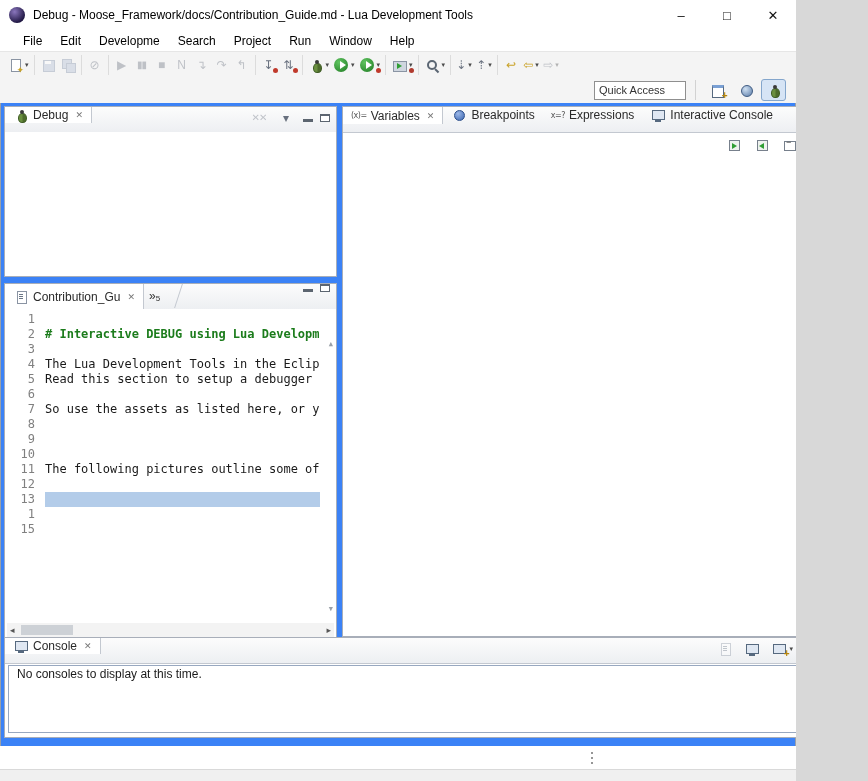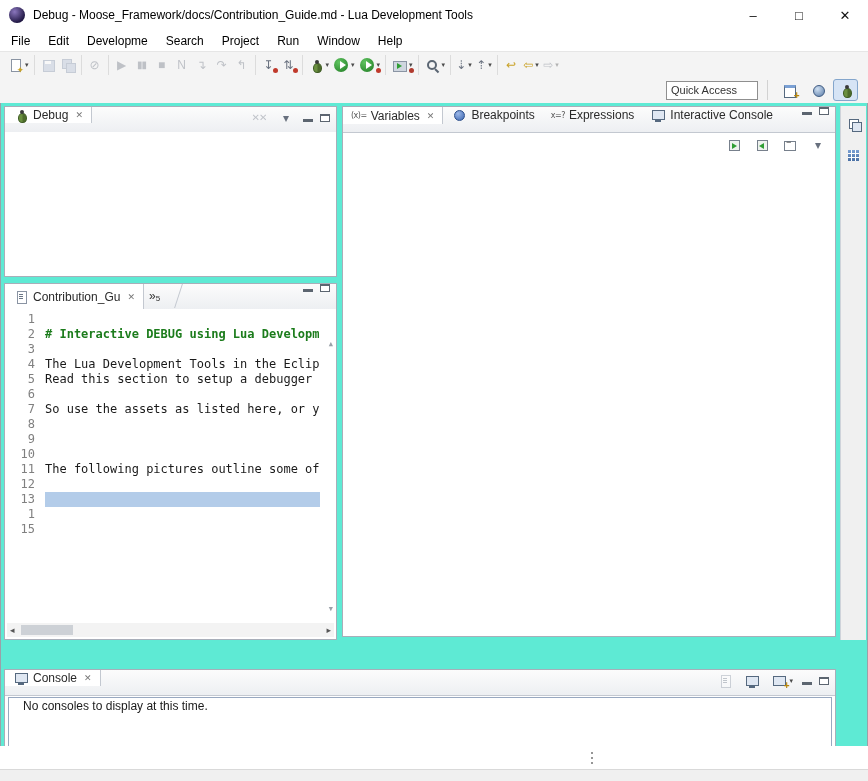--- a/index.html
+++ b/index.html
@@ -1,30 +1,30 @@
 <!DOCTYPE html>
 <html><head>
 <meta charset="utf-8">
 <style>
   html,body{margin:0;padding:0;background:#d8d8d8}
-  #app{position:relative;width:868px;height:781px;background:#5eead4;overflow:hidden;
+  #app{position:relative;width:796px;height:781px;background:#3b82f6;overflow:hidden;
        font-family:"Liberation Sans",sans-serif;font-size:12px;color:#1a1a1a;
        box-shadow:inset 0 0 0 1px #9aa0a8}
   button{font-family:inherit;cursor:default}
 
   
   .titlebar{position:absolute;left:0;top:0;right:0;height:30px;background:#fff;display:flex;align-items:center;padding-left:9px;box-sizing:border-box}
   .app-icon{width:16px;height:16px;border-radius:50%;flex:none;margin-right:8px;
             background:radial-gradient(circle at 35% 30%,#8a76bd,#18103a 78%)}
   .title-text{font-size:12px;color:#000;white-space:nowrap}
   .win-controls{margin-left:auto;display:flex;height:30px}
   .win-btn{width:46px;display:flex;align-items:center;justify-content:center;font-size:13px;color:#111;background:none;border:none}
 
   
-  .menubar{position:absolute;left:0;top:30px;right:0;height:21px;background:#fff;display:flex;align-items:center;padding-left:2px}
+  .menubar{position:absolute;left:0;top:30px;right:0;height:21px;background:#fff;display:flex;align-items:center;padding-left:14px}
   .menu-item{padding:2px 9px;font-size:12px;color:#000;background:none;border:none}
 
   
   .toolbar1{position:absolute;left:0;top:51px;right:0;height:26px;background:#f4f4f4;border-top:1px solid #e6e6e6;
             display:flex;align-items:center;padding-left:5px;box-sizing:border-box}
   .tb-btn{height:22px;min-width:20px;display:flex;align-items:center;justify-content:center;gap:1px;
           background:none;border:none;padding:0 2px;position:relative}
   .tb-btn.disabled{opacity:.38}
   .tb-g{font-size:12px;line-height:1;color:#68707e}
   .dd{font-size:7px;color:#4a4a4a;margin-left:1px}
@@ -119,21 +119,21 @@
   .slant{width:10px;height:24px;border-right:1px solid #c3c8d0;transform:skewX(-18deg);margin-left:3px}
 
   
   .viewbar{height:24px;display:flex;align-items:center;justify-content:flex-end;gap:8px;padding-right:7px;background:#fff}
 
   
   .fastview{position:absolute;left:840px;top:106px;width:26px;height:534px;background:#f0f0f0;border-left:1px solid #cfd3da;
             display:flex;flex-direction:column;align-items:center;gap:10px;padding-top:7px;box-sizing:border-box}
 
   
-  .console-viewer{position:absolute;left:3px;right:3px;top:27px;bottom:4px;border:1px solid #98a8c0;background:#fff;padding:1px 14px;font-size:12px}
+  .console-viewer{position:absolute;left:3px;right:3px;top:27px;bottom:4px;border:1px solid #98a8c0;background:#fff;padding:1px 8px;font-size:12px}
 
   
   .bottom-filler{position:absolute;left:0;top:746px;width:868px;height:23px;background:#fff}
   .grip{position:absolute;left:586px;top:748px;width:12px;height:20px;display:flex;flex-direction:column;align-items:center;justify-content:center;gap:3px}
   .grip i{width:2px;height:2px;background:#737373;border-radius:50%}
   .statusbar{position:absolute;left:0;top:769px;width:868px;height:12px;background:#f0f0f0;border-top:1px solid #d9d9d9;box-sizing:border-box}
 </style>
 </head>
 <body>
 
@@ -415,21 +415,21 @@
 
   <div class="fastview">
       <button class="tb-btn">
         <span class="mi mi-restore"></span>
       </button>
       <button class="tb-btn">
         <span class="mi mi-grid"></span>
       </button>
     </div>
 
-  <section class="panel" style="left:4px;top:669px;width:832px;height:101px">
+  <section class="panel" style="left:4px;top:637px;width:832px;height:101px">
     <div class="tabbar">
       <div class="tabs-host">
         <div class="tab active">
           <span class="mi mi-monitor"></span>
           <span>Console</span>
           <span class="tab-close">✕</span>
         </div>
       </div>
       <div class="tb-right">
         <span class="icon-host" style="display:flex;gap:7px;align-items:center">

